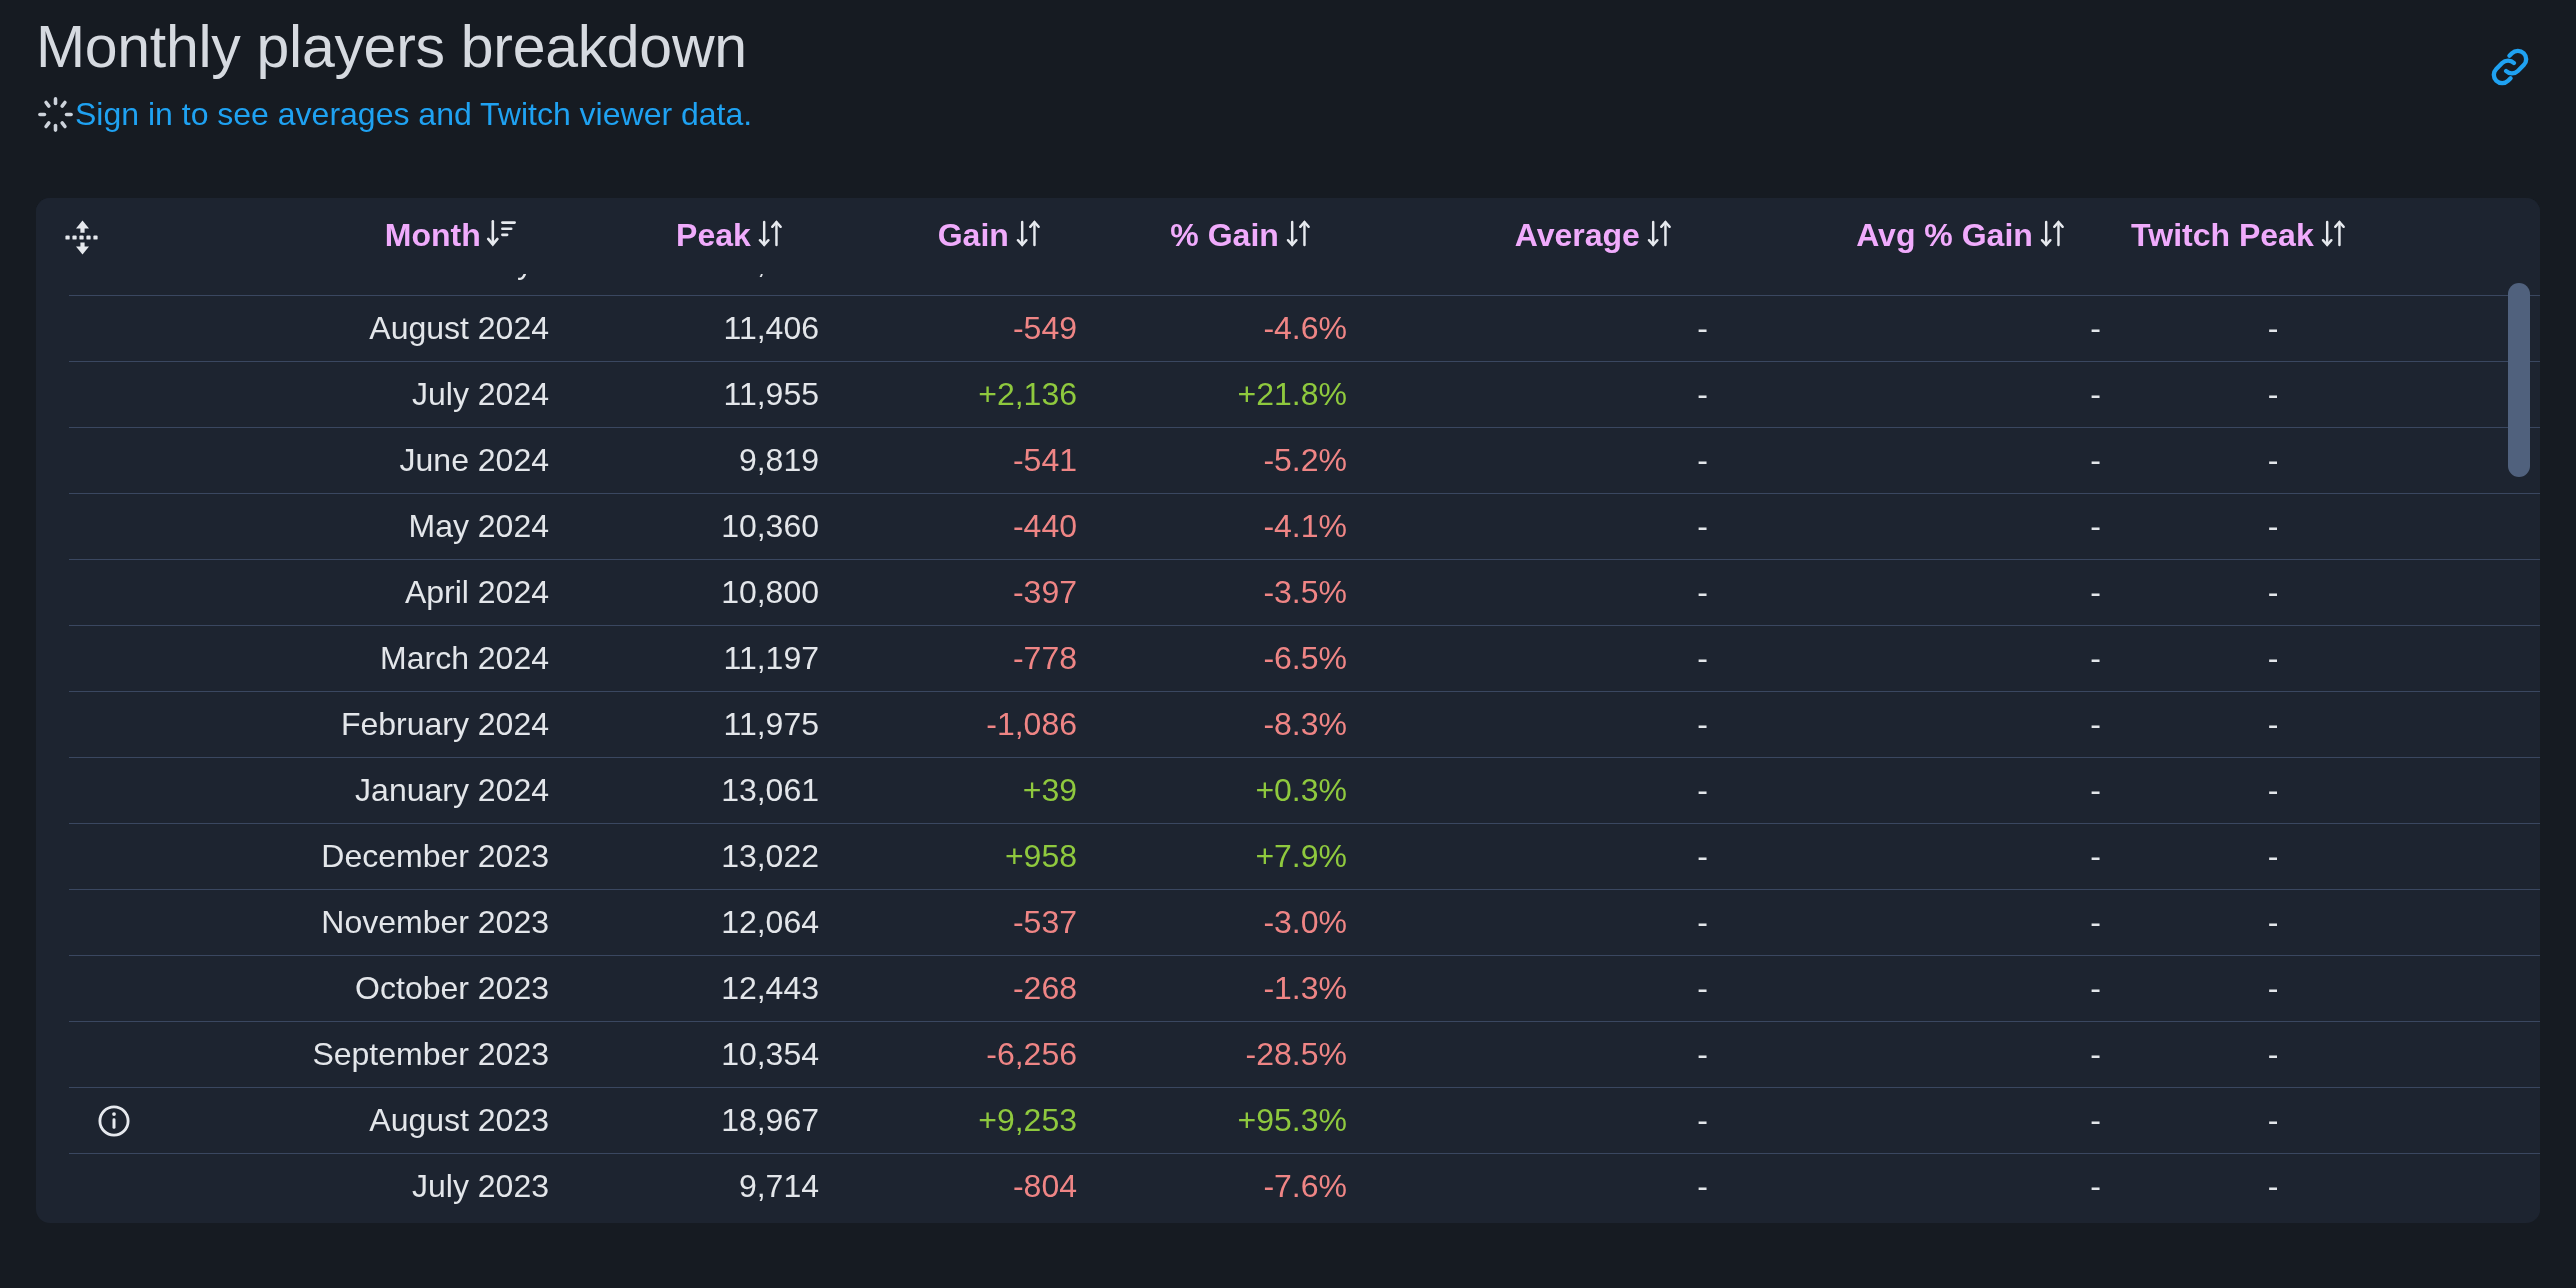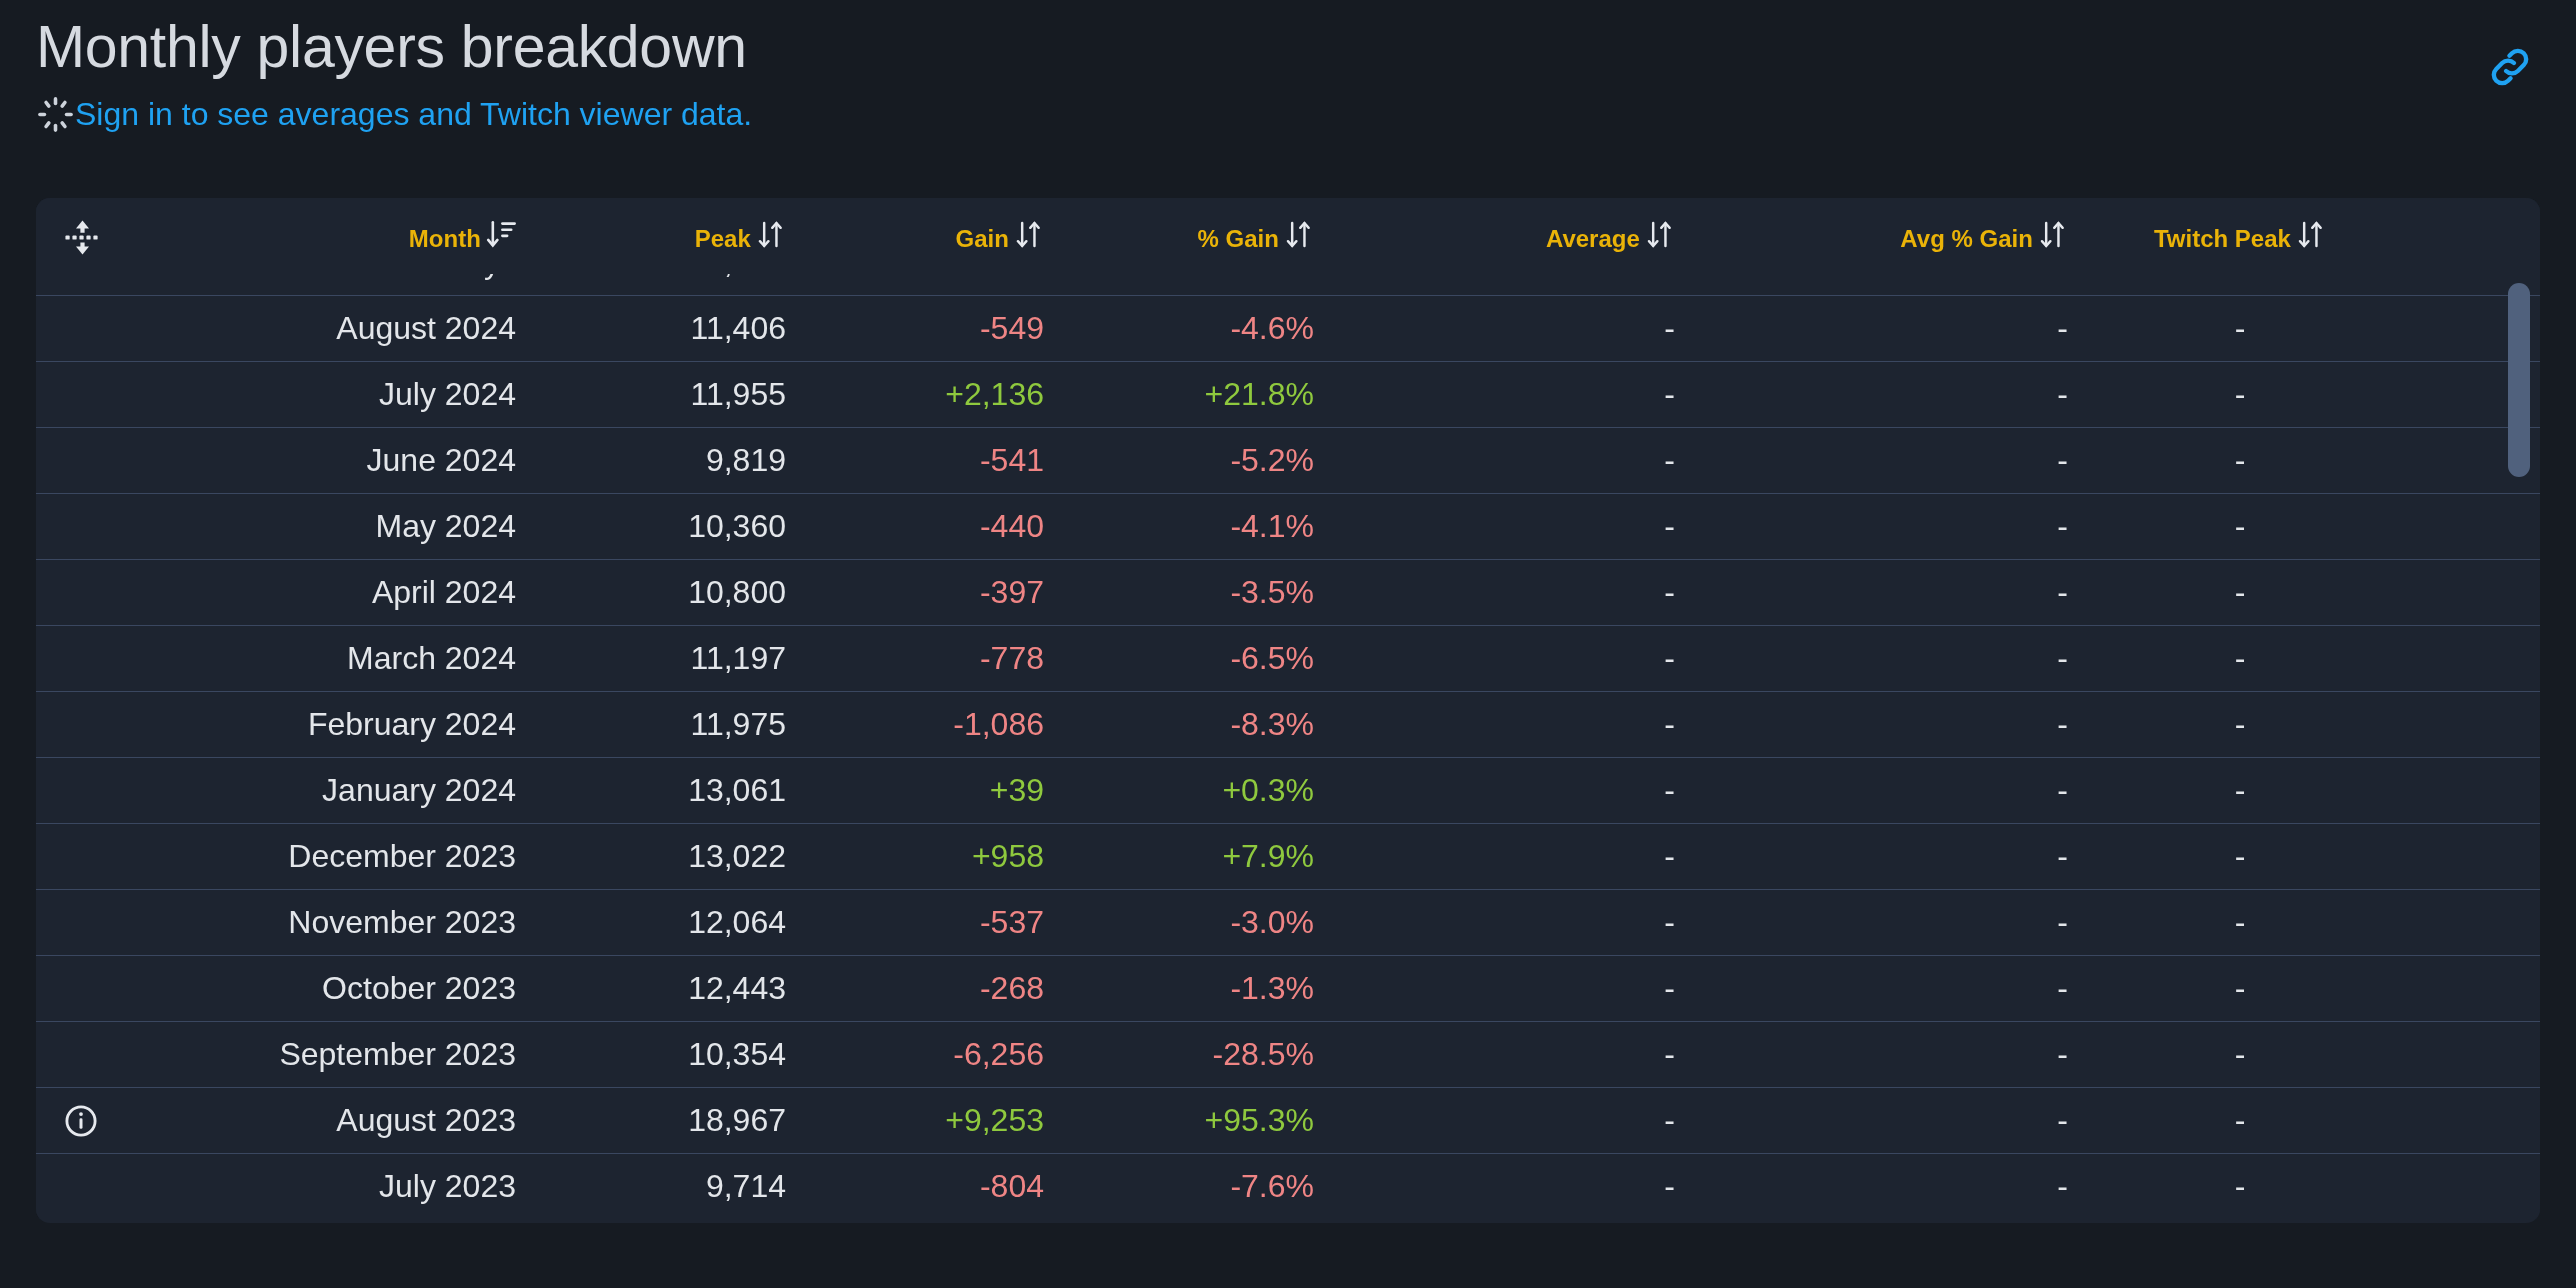--- a/index.html
+++ b/index.html
@@ -97,20 +97,21 @@
 
   .scroll-area {
     position: relative;
     height: 949px;
     overflow: hidden;
   }
 
   .rows-shift {
     position: relative;
     margin-top: -45px;   
+    padding-left: 33px;
   }
 
   .row {
     display: flex;
     align-items: center;
     height: 66px;
     border-top: 1.9px solid #3a4760;
     background: #1d2430;
   }
   .row.partial { opacity: 1; }
@@ -126,23 +127,23 @@
   .c-handle  { flex: 0 0 184px; text-align: left;  padding-left: 27px; }
   .c-month   { flex: 0 0 296px; text-align: right; }
   .c-peak    { flex: 0 0 270px; text-align: right; }
   .c-gain    { flex: 0 0 258px; text-align: right; }
   .c-pgain   { flex: 0 0 270px; text-align: right; }
   .c-avg     { flex: 0 0 361px; text-align: right; }
   .c-avgp    { flex: 0 0 393px; text-align: right; }
   .c-twitch  { flex: 0 0 412px; text-align: center; padding-right: 68px; }
 
   .th {
-    font-size: 24px;
+    font-size: 32px;
     font-weight: bold;
-    color: #eab308;
+    color: #f0abfc;
     white-space: nowrap;
     cursor: pointer;
     user-select: none;
   }
   .th .sorticon { display: inline-block; margin-left: 5.2px; vertical-align: -3.9px; }
   .th .sorticon svg { width: 30px; height: 33px; display: block; }
 
   .pos { color: #8fc93e; }
   .neg { color: #ef8585; }
   .dash { color: #e3e6ea; }

